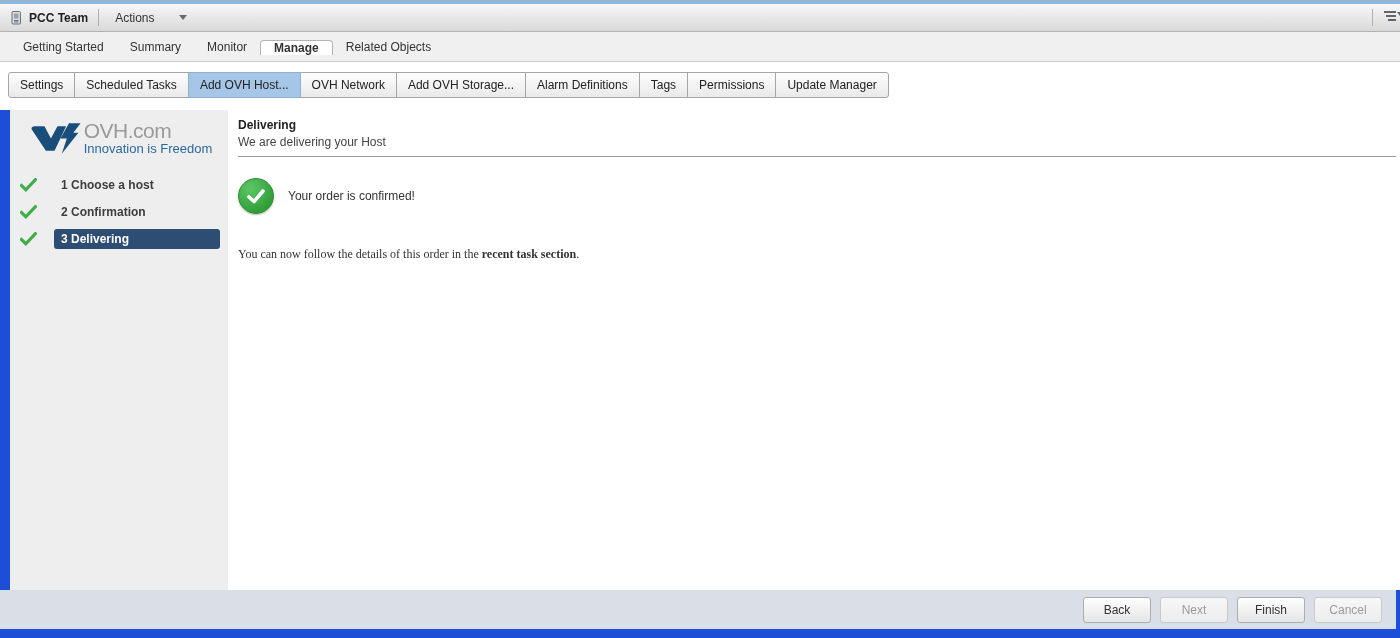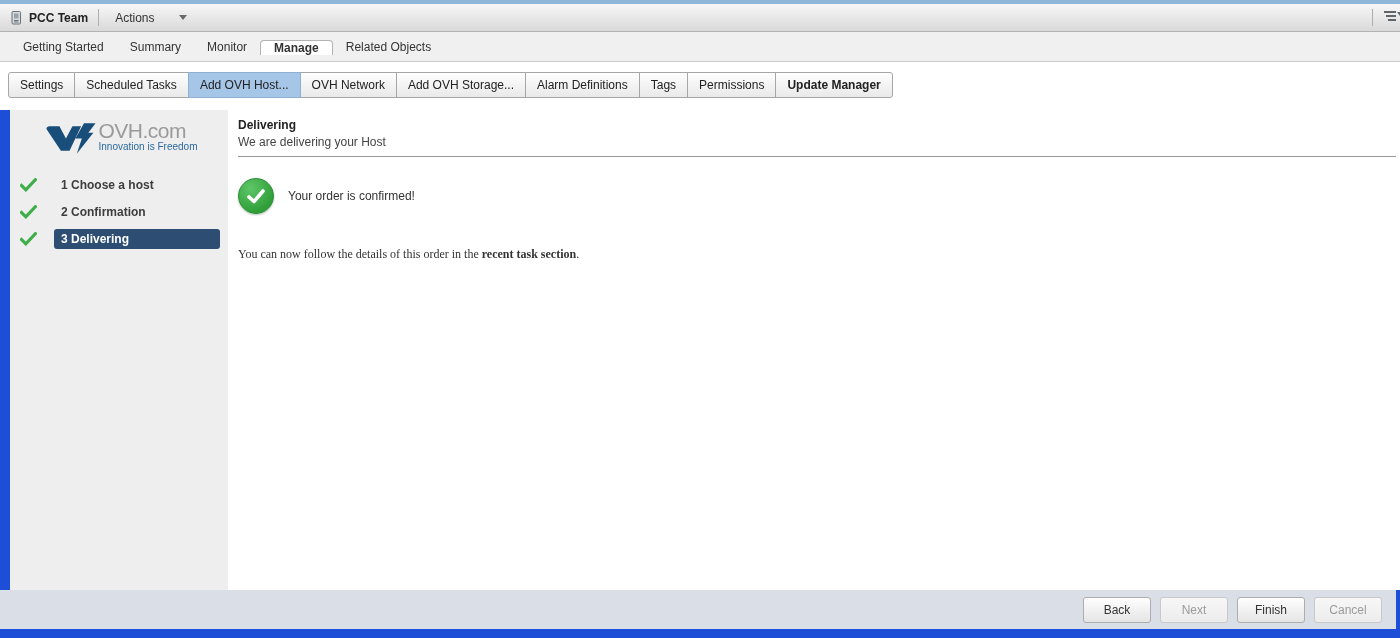--- a/index.html
+++ b/index.html
@@ -37,32 +37,32 @@
   }
 
   
   .subtabbar { position:absolute; top:62px; left:0; right:0; height:48px; box-sizing:border-box; background:#fff; padding:10px 0 0 8px; }
   .seg-group { display:inline-flex; }
   .seg {
     border:1px solid #a6a6a6; margin-left:-1px; padding:5px 11px;
     background:linear-gradient(#fefefe,#e9e9e9); color:#222; white-space:nowrap;
   }
   .seg:first-child { border-radius:3px 0 0 3px; margin-left:0; }
-  .seg:last-child { border-radius:0 3px 3px 0;font-weight:bold; }
+  .seg:last-child { border-radius:0 3px 3px 0; }
   .seg.active { background:#a6c6e8; border-color:#8fafd0; z-index:1; position:relative; }
 
   
   .panel { position:absolute; top:110px; left:10px; right:0; height:480px; display:flex; }
   .sidebar { width:218px; background:#eeeeee; box-sizing:border-box; flex:none; }
   .content { flex:1; padding:8px 16px 0 10px; box-sizing:border-box; background:#fff; }
 
   .logo-wrap { display:flex; align-items:flex-start; justify-content:center; padding:10px 4px 2px 8px; }
   .logo-text { margin-left:2px; }
   .brand { font-size:21px; color:#9a9a9a; line-height:22px; letter-spacing:-0.5px; }
-  .tagline { font-size:10px; color:#2b6a9f; text-align:right; margin-top:-1px; }
+  .tagline { font-size:13px; color:#2b6a9f; text-align:right; margin-top:-1px; }
 
   .steps { margin-top:12px; }
   .step { display:flex; align-items:center; padding:1px 8px 1px 10px; margin:5px 0; font-weight:bold; color:#3d3d3d;gap:12px; }
   .check-icon { width:17px; height:14px; margin-right:5px; flex:none; }
   .step-label { flex:1; padding:3px 7px; border-radius:3px; }
   .step.selected .step-label { background:#2e4d73; color:#fff; }
 
   .page-title { font-weight:bold; color:#222; }
   .page-subtitle { margin-top:3px; color:#444; }
   .rule { border:none; border-top:1px solid #9a9a9a; margin:7px 0 0 0; }

